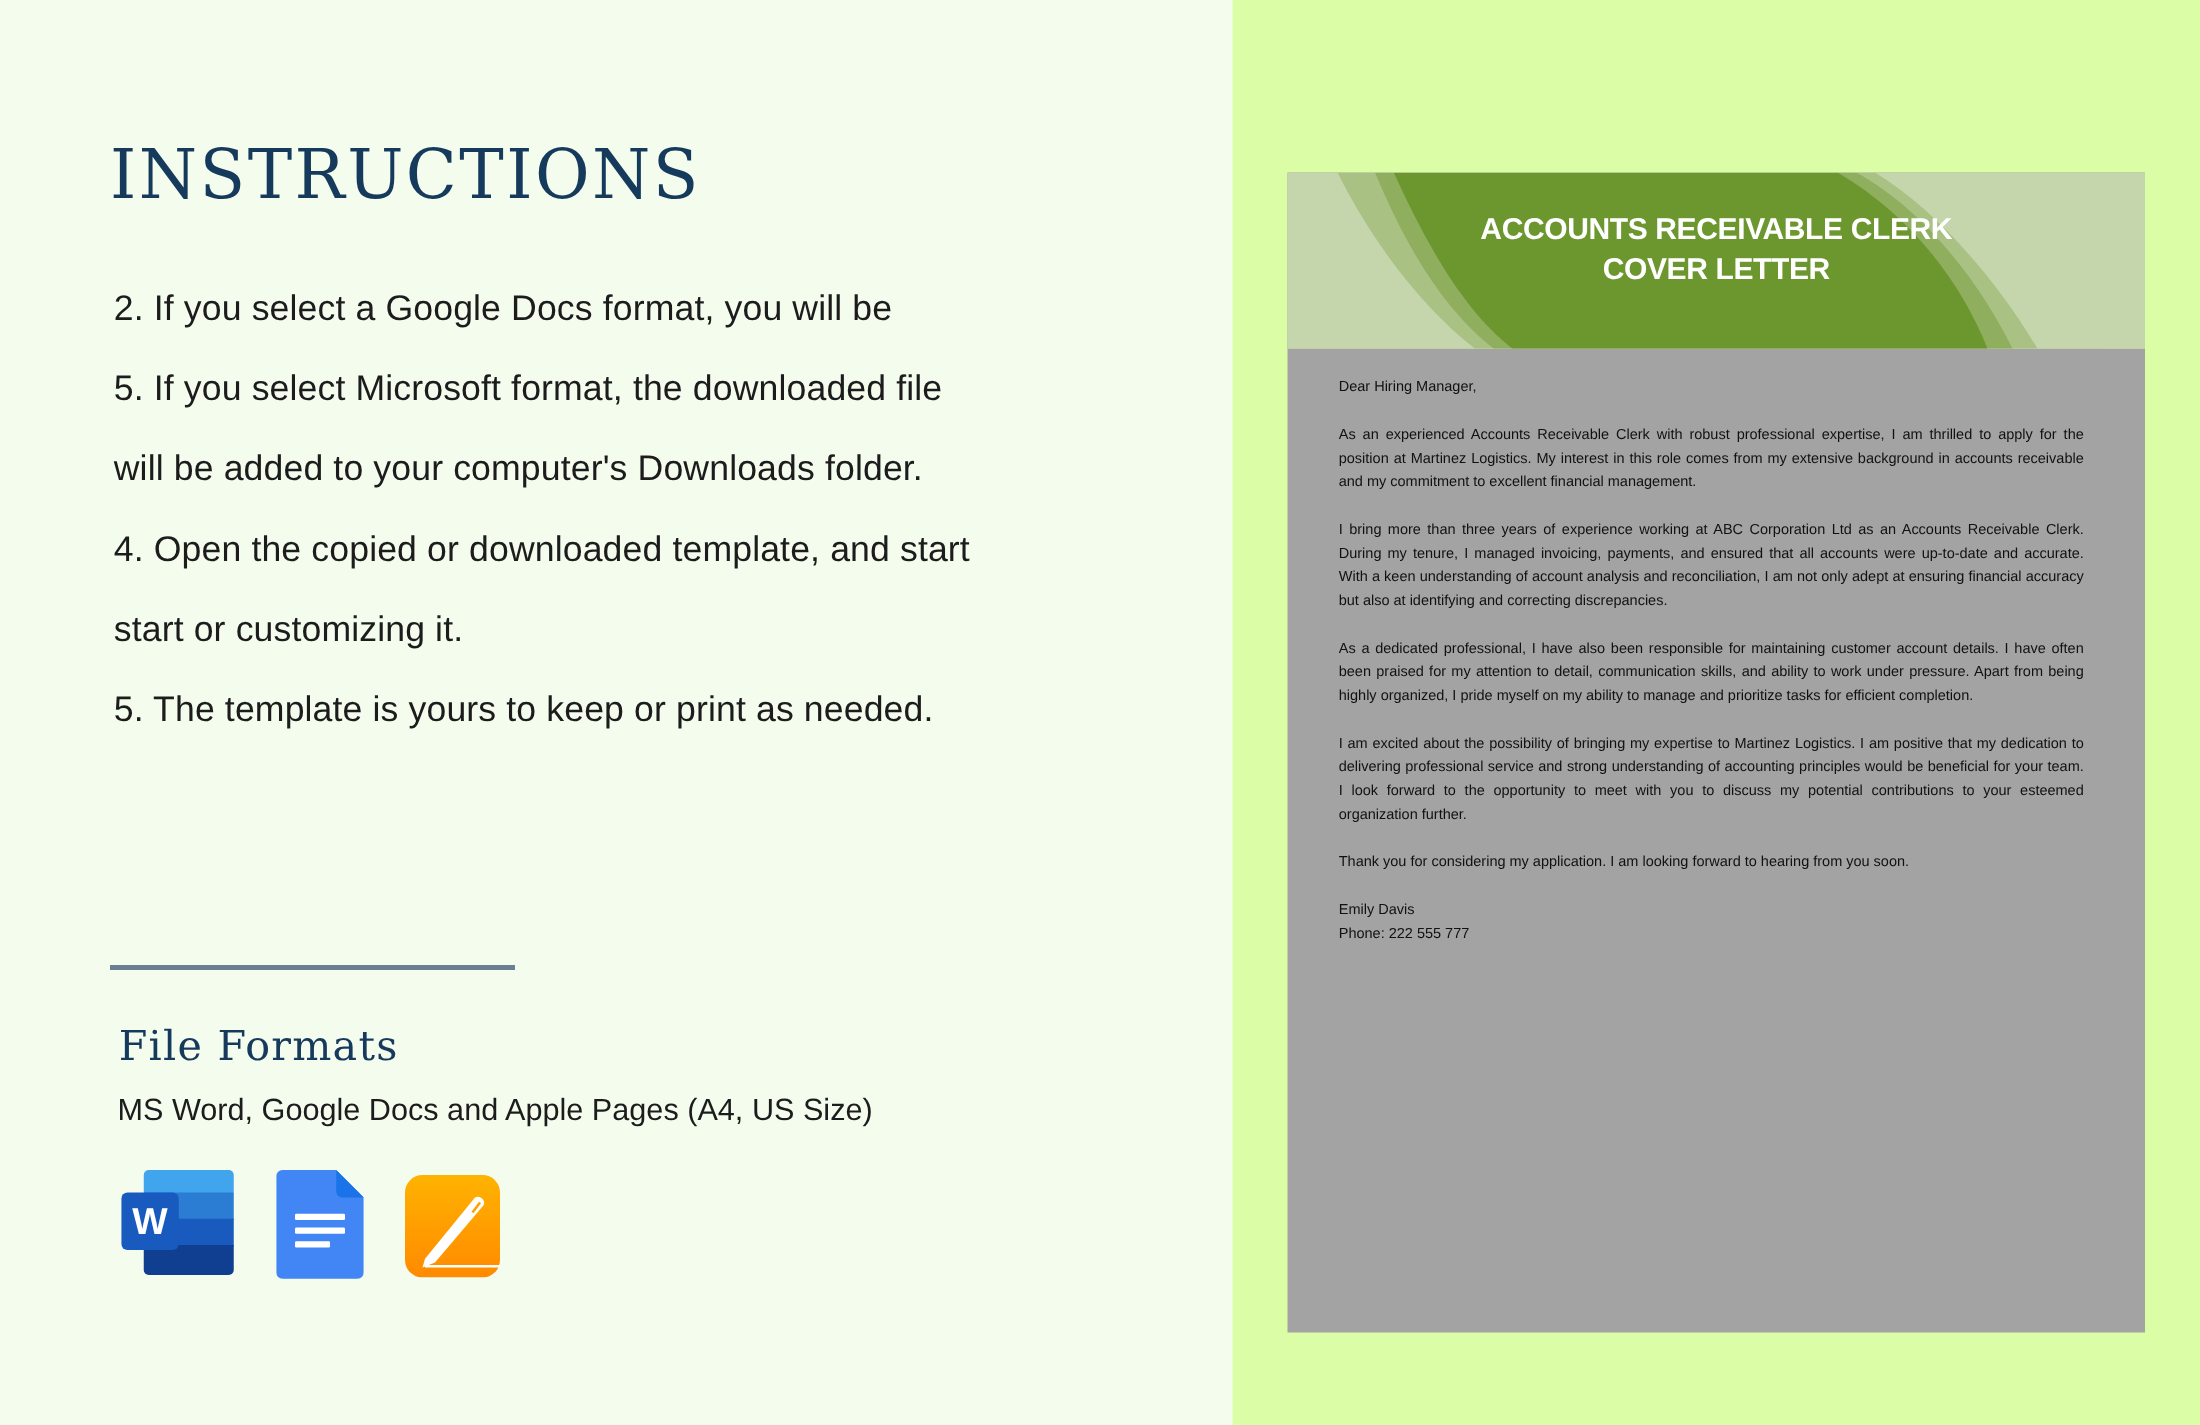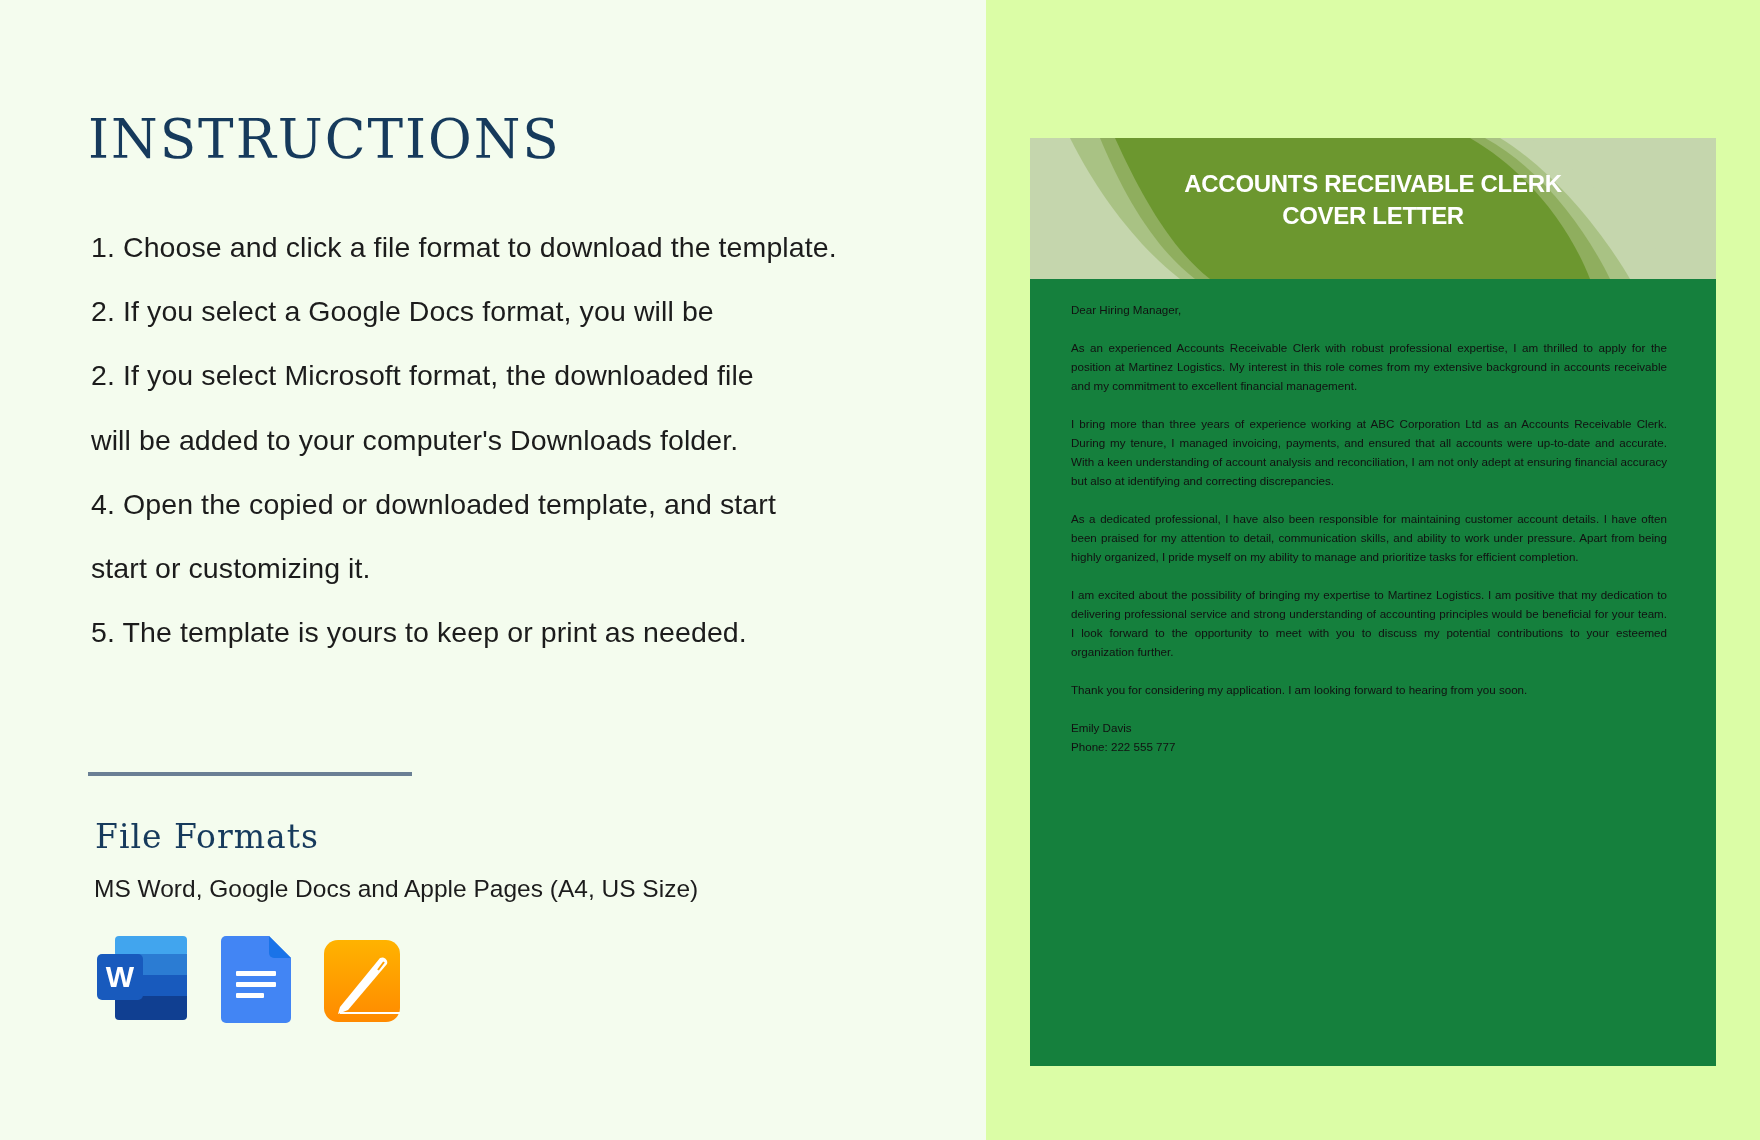--- a/index.html
+++ b/index.html
@@ -9,38 +9,37 @@
 
   .title { position:absolute; left:88px; top:112px; font-family:"DejaVu Serif", serif; font-size:55px; letter-spacing:2px; color:#163a5c; line-height:1; margin:0; font-weight:normal; transform:scaleX(0.97); transform-origin:left; }
   .steps { position:absolute; left:91px; top:227px; margin:0; padding:0; list-style:none; }
   .steps .line { display:block; font-family:"Liberation Sans", sans-serif; font-size:28.5px; color:#1c1c1c; height:64.2px; line-height:40px; white-space:nowrap; letter-spacing:0.1px; }
   .divider { position:absolute; left:88px; top:772px; width:324px; height:4px; background:#6a7f94; }
   .ff-title { position:absolute; left:95px; top:820px; font-family:"DejaVu Serif", serif; font-size:33px; color:#163a5c; line-height:1; letter-spacing:1px; }
   .ff-sub { position:absolute; left:94px; top:874px; font-family:"Liberation Sans", sans-serif; font-size:24.5px; color:#1c1c1c; line-height:30px; white-space:nowrap; }
   .icons { position:absolute; top:936px; left:0; }
   .ficon { position:absolute; cursor:pointer; }
 
-  .card { position:absolute; left:1030px; top:138px; width:686px; height:928px; background:#15803d; overflow:hidden; }
+  .card { position:absolute; left:1030px; top:138px; width:686px; height:928px; background:#a3a3a3; overflow:hidden; }
   .card-header { position:absolute; left:0; top:0; width:686px; height:141px; background:#c5d6ad; overflow:hidden; }
   .card-header svg { position:absolute; left:0; top:0; }
   .doc-title { position:absolute; left:0; right:0; top:30px; text-align:center; font-family:"Liberation Sans", sans-serif; font-weight:bold; font-size:24px; line-height:32px; color:#ffffff; letter-spacing:-0.3px; }
   .letter { position:absolute; left:41px; top:162px; width:596px; font-family:"Liberation Sans", sans-serif; font-size:11.6px; line-height:19px; color:#111; }
   .letter p { margin:0 0 19px 0; text-align:justify; }
   .letter p.sig { margin:0; }
 </style>
 </head>
 <body>
 
 <div class="left">
   <h1 class="title">INSTRUCTIONS</h1>
 
   <div class="steps">
-    <span class="line">1. Choose and click a file format to download the template.</span>
     <span class="line">2. If you select a Google Docs format, you will be</span>
-    <span class="line">2. If you select Microsoft format, the downloaded file</span>
+    <span class="line">5. If you select Microsoft format, the downloaded file</span>
     <span class="line">will be added to your computer's Downloads folder.</span>
     <span class="line">4. Open the copied or downloaded template, and start</span>
     <span class="line">start or customizing it.</span>
     <span class="line">5. The template is yours to keep or print as needed.</span>
   </div>
 
   <div class="divider"></div>
 
   <div class="ff-title">File Formats</div>
   <div class="ff-sub">MS Word, Google Docs and Apple Pages (A4, US Size)</div>

